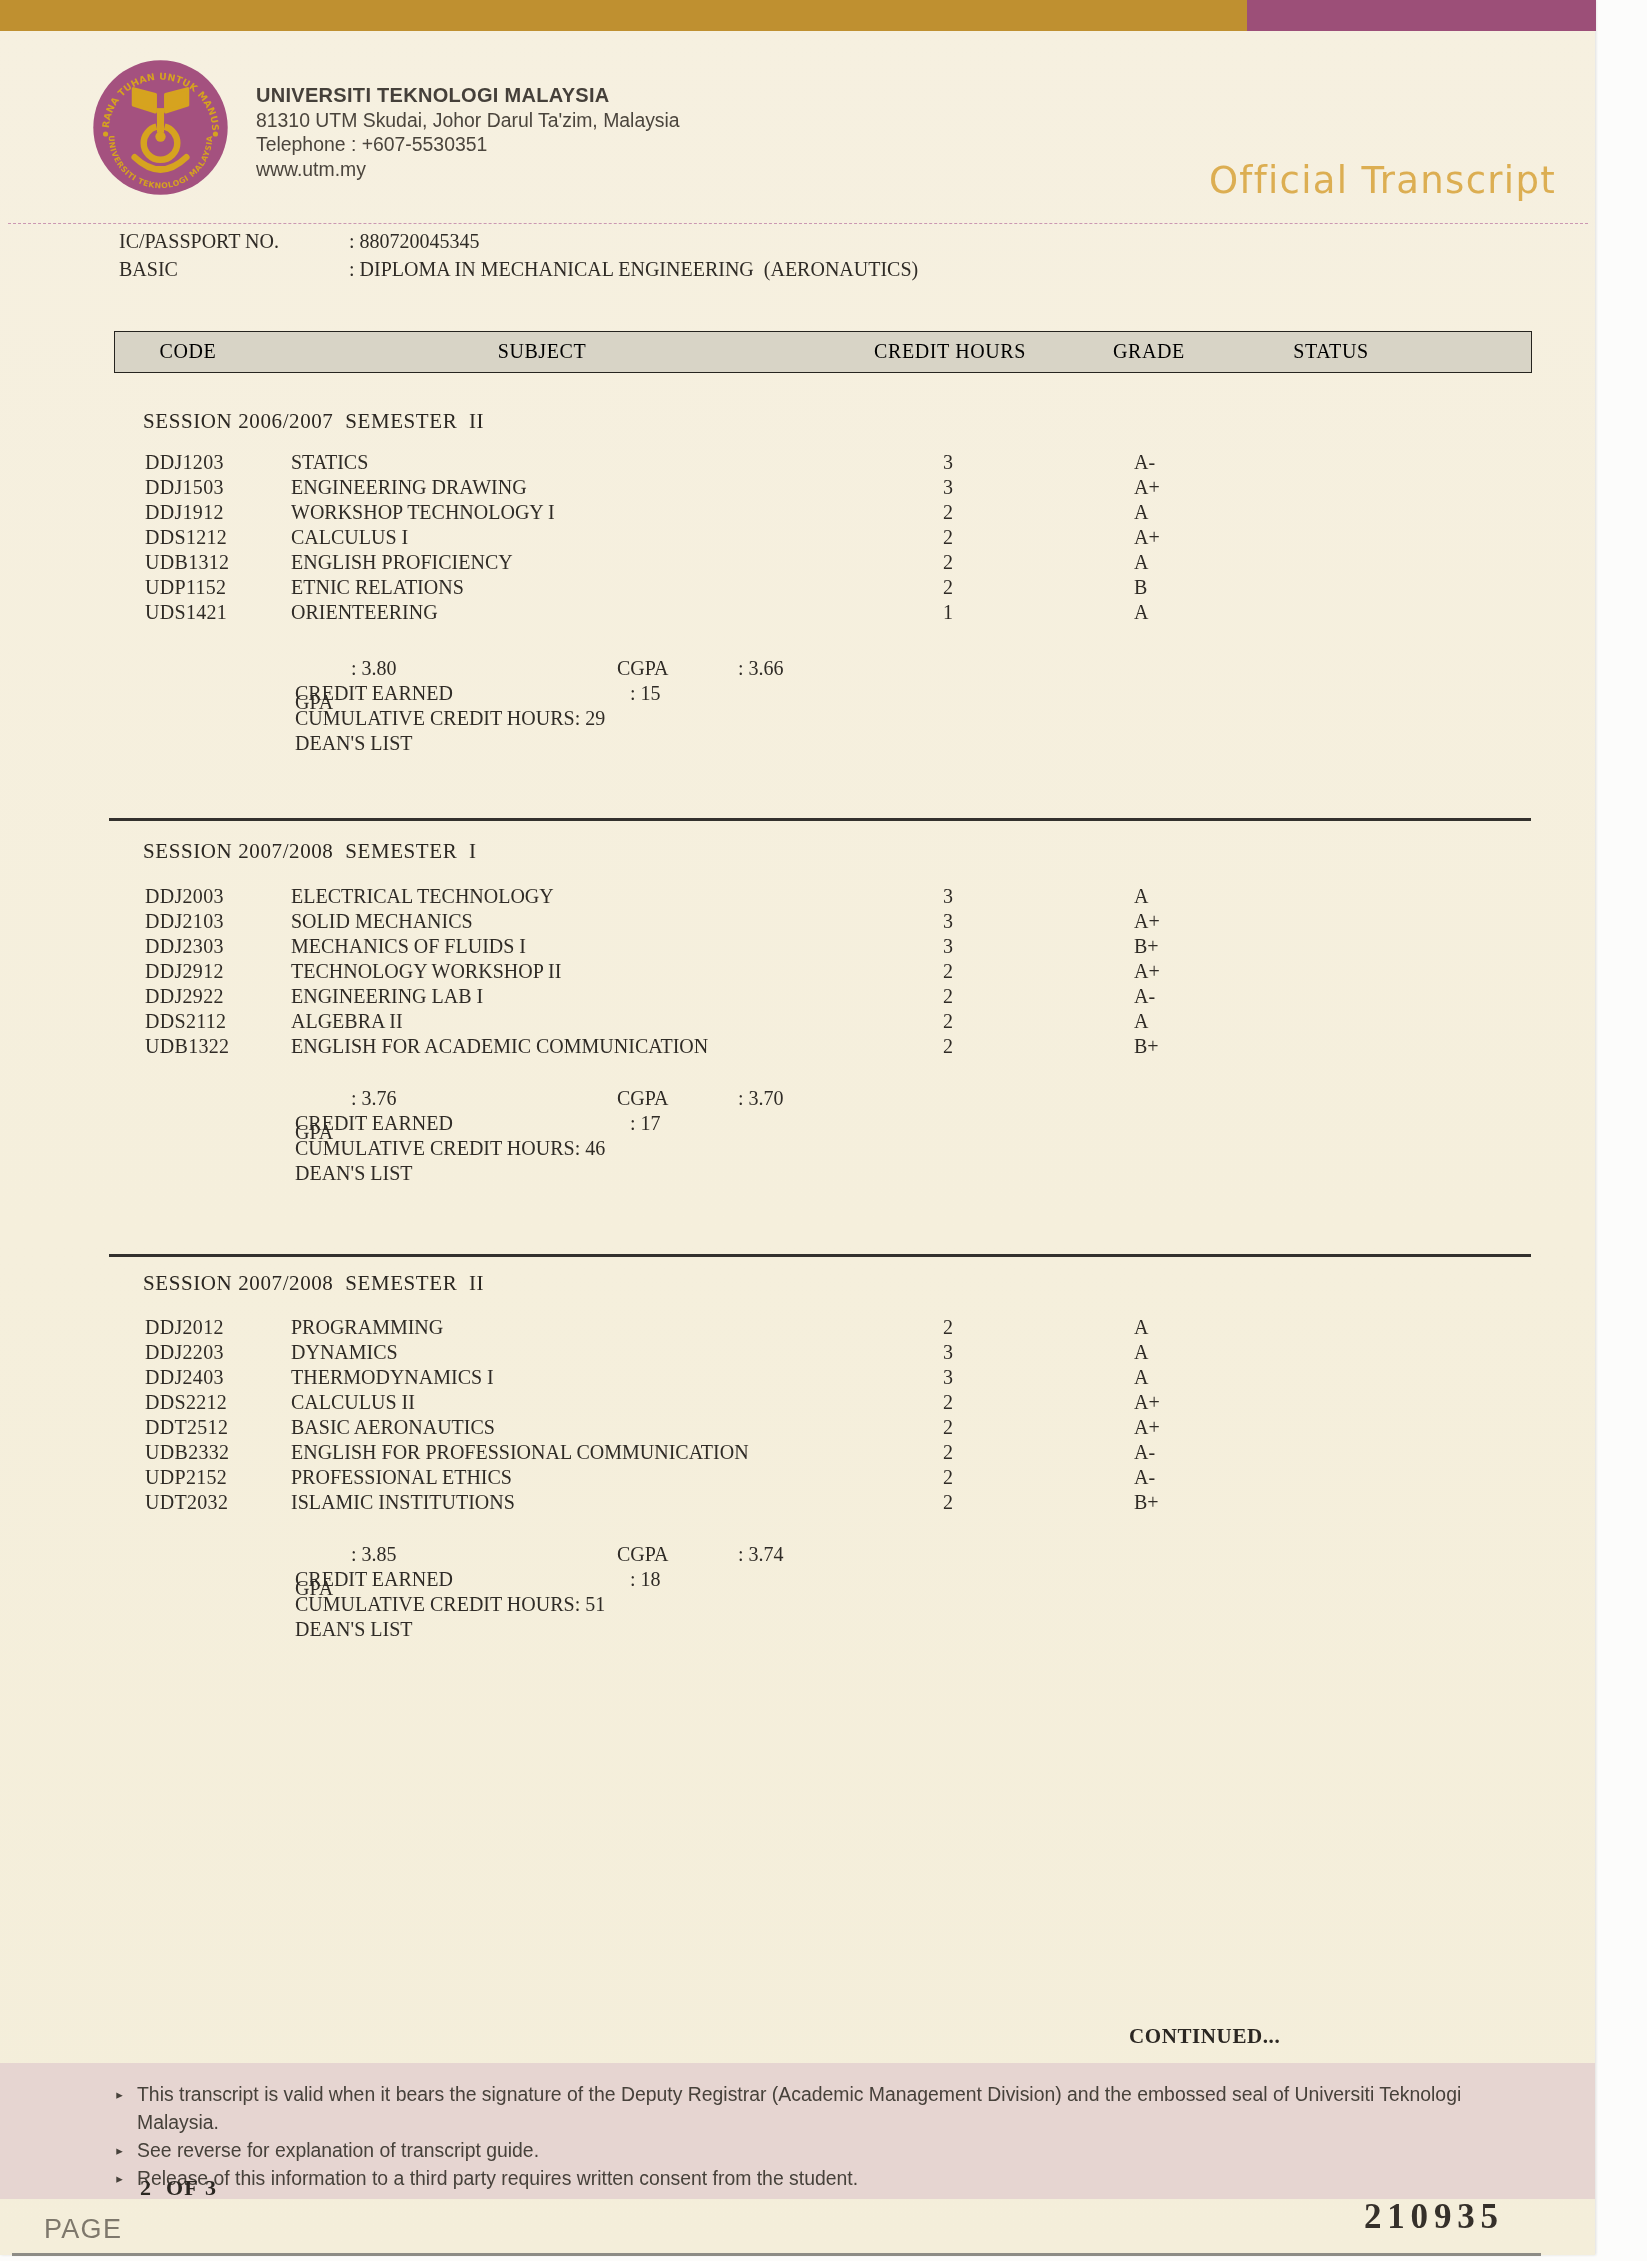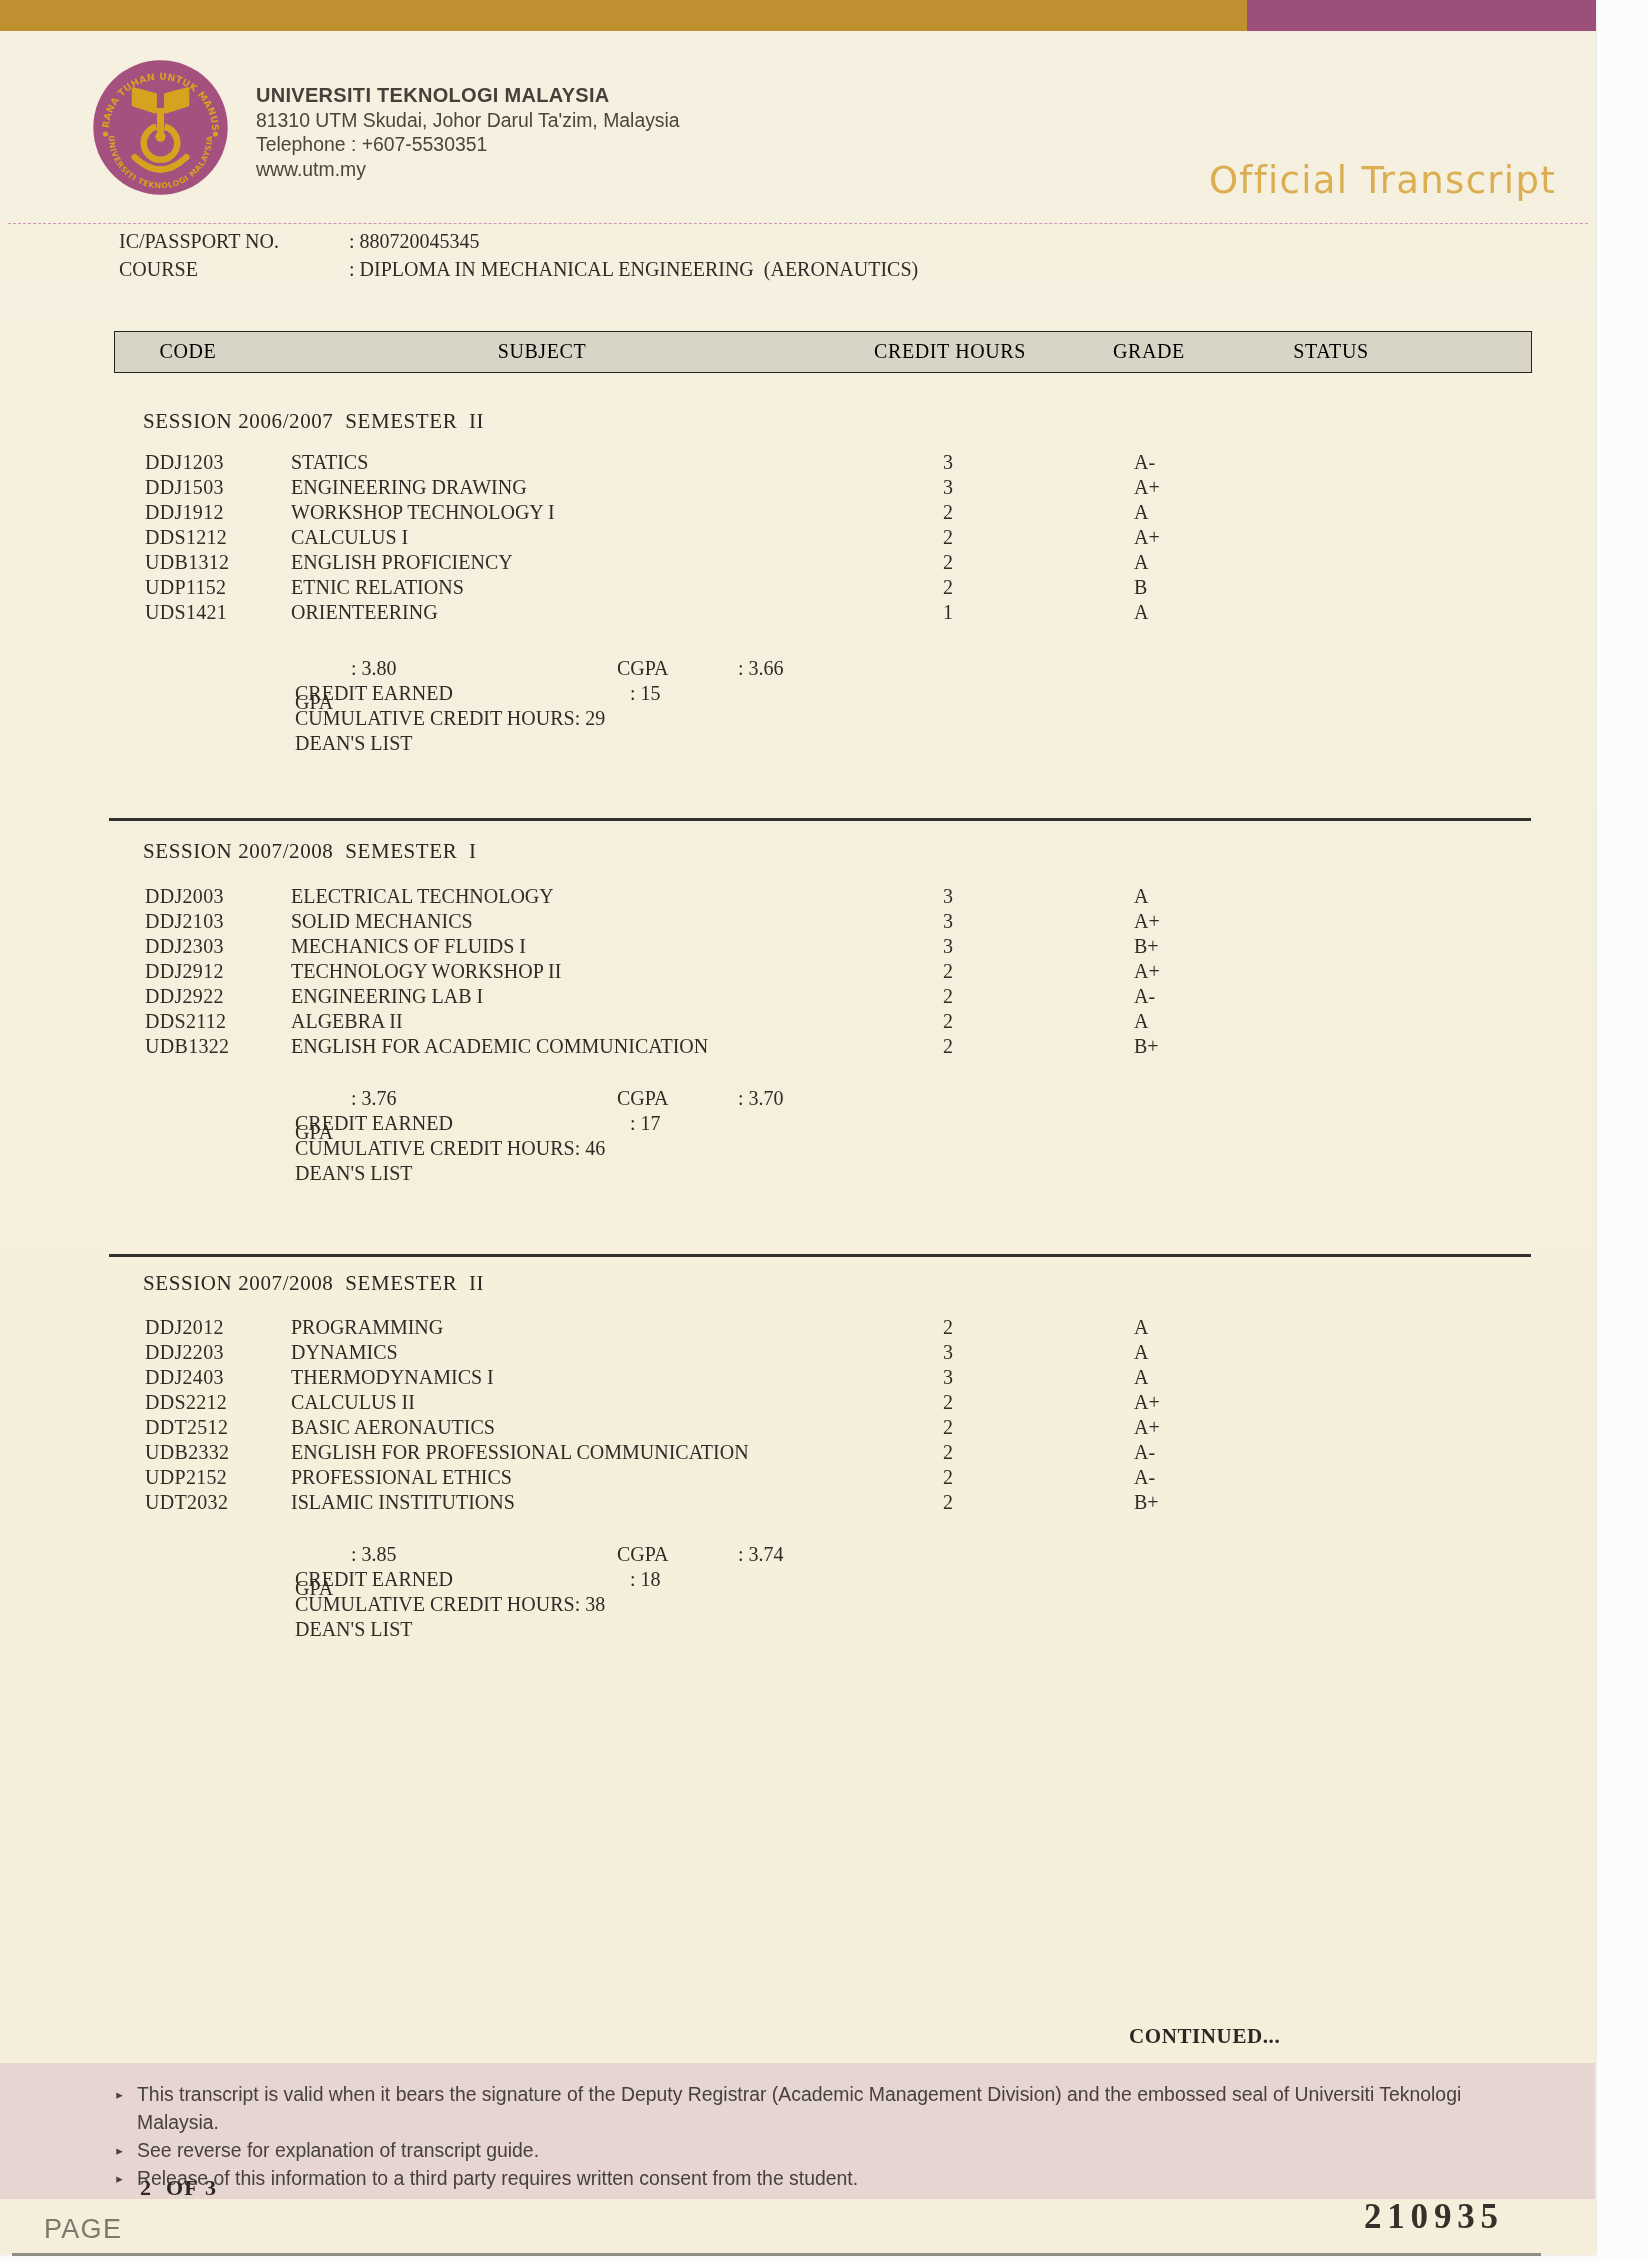--- a/index.html
+++ b/index.html
@@ -154,21 +154,21 @@
     <div class="doc-title">Official Transcript</div>
 
     <div class="pink-rule"></div>
 
     <div class="student">
       <div class="st-line">
         <span class="st-label">IC/PASSPORT NO.</span>
         <span class="st-value">: 880720045345</span>
       </div>
       <div class="st-line">
-        <span class="st-label">COURSE</span>
+        <span class="st-label">BASIC</span>
         <span class="st-value">: DIPLOMA IN MECHANICAL ENGINEERING  (AERONAUTICS)</span>
       </div>
     </div>
 
     <div class="thead">
       <span class="th th-code">CODE</span>
       <span class="th th-subj">SUBJECT</span>
       <span class="th th-cred">CREDIT HOURS</span>
       <span class="th th-grade">GRADE</span>
       <span class="th th-status">STATUS</span>
@@ -389,21 +389,21 @@
           <span class="sp sp-gpa">GPA</span>
           <span class="sp sp-gpav">: 3.85</span>
           <span class="sp sp-cgpa">CGPA</span>
           <span class="sp sp-cgpav">: 3.74</span>
         </div>
         <div class="sum-line">
           <span class="sp sp-credit">CREDIT EARNED</span>
           <span class="sp sp-creditv">: 18</span>
         </div>
         <div class="sum-line">
-          <span class="sp sp-cum">CUMULATIVE CREDIT HOURS: 38</span>
+          <span class="sp sp-cum">CUMULATIVE CREDIT HOURS: 51</span>
         </div>
         <div class="sum-line">
           <span class="sp sp-deans">DEAN'S LIST</span>
         </div>
       </div>
     </div>
 
     <div class="continued">CONTINUED...</div>
 
     <div class="footer-band">

